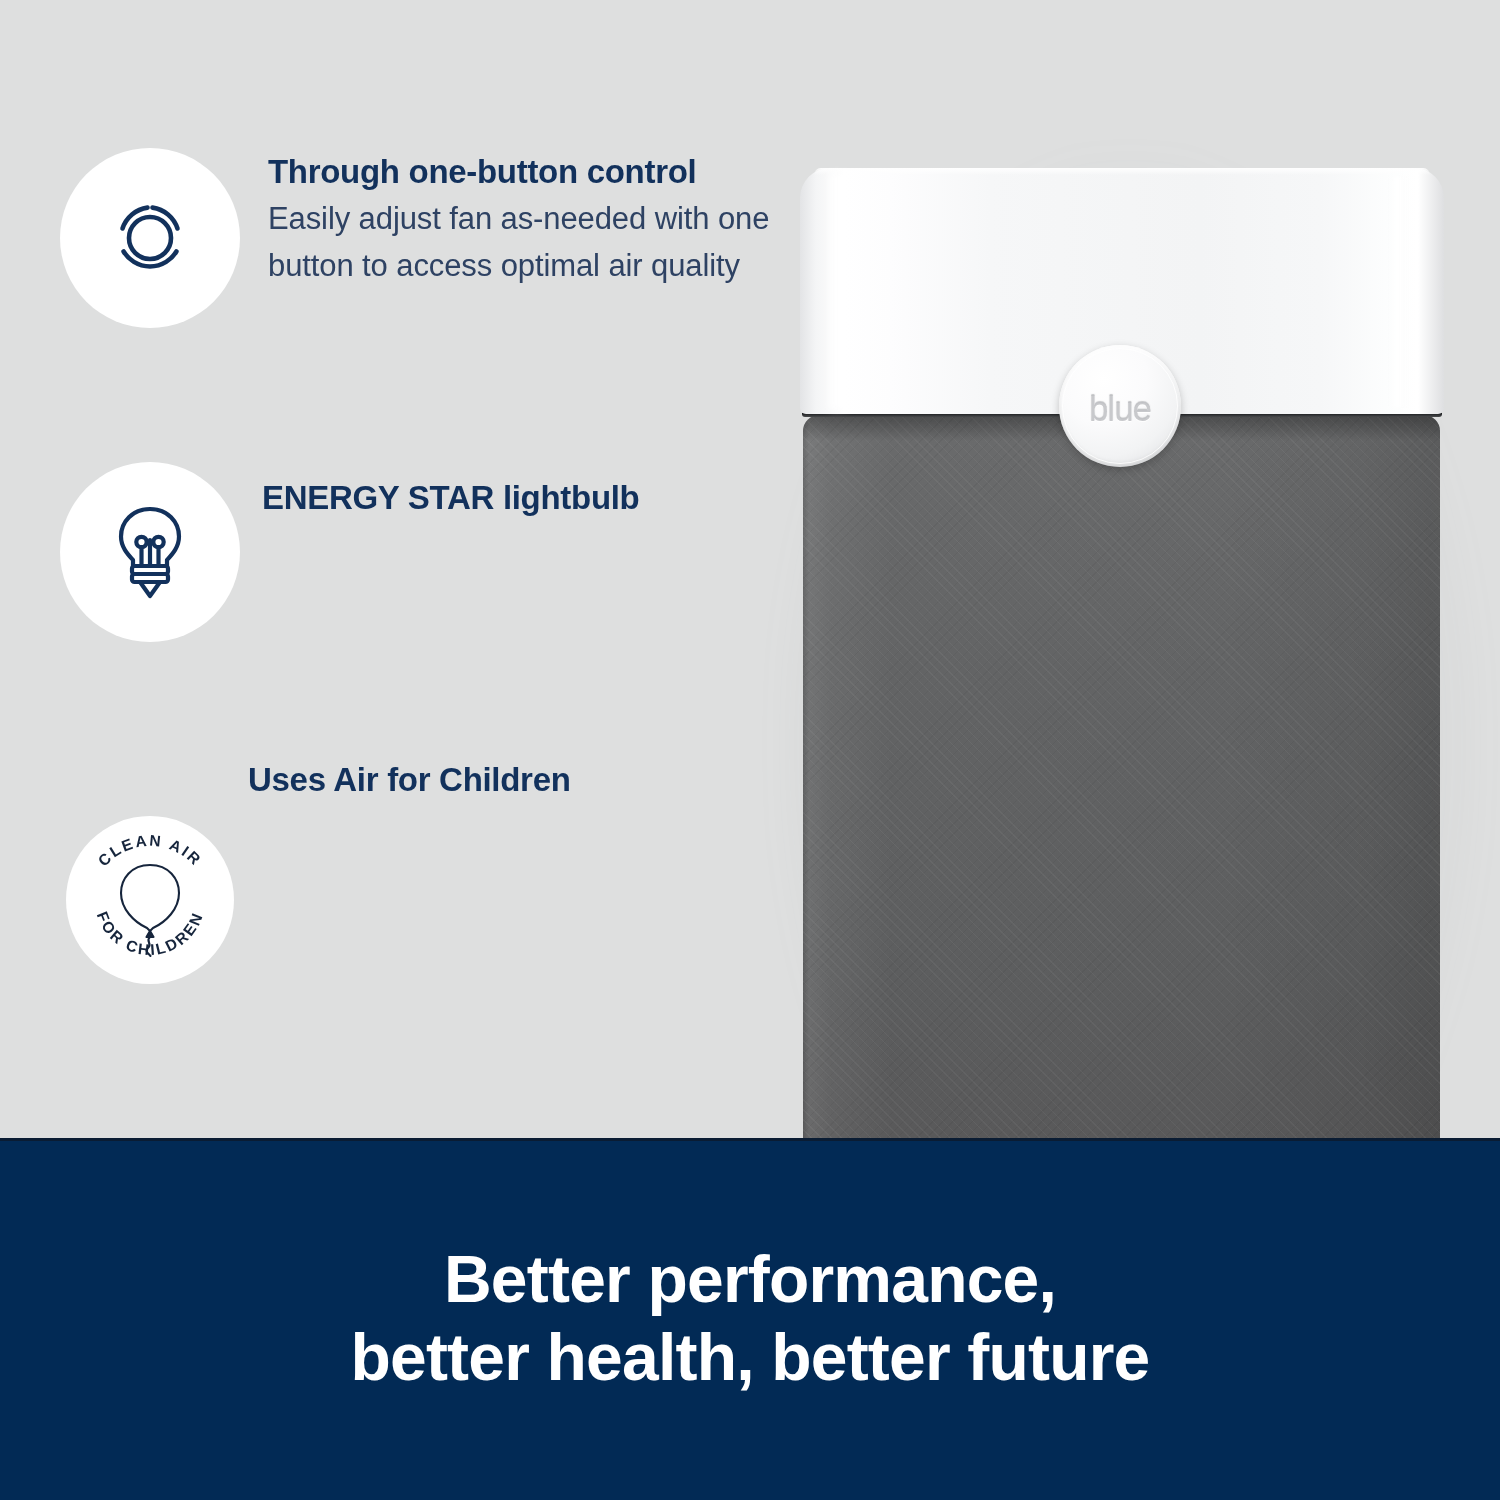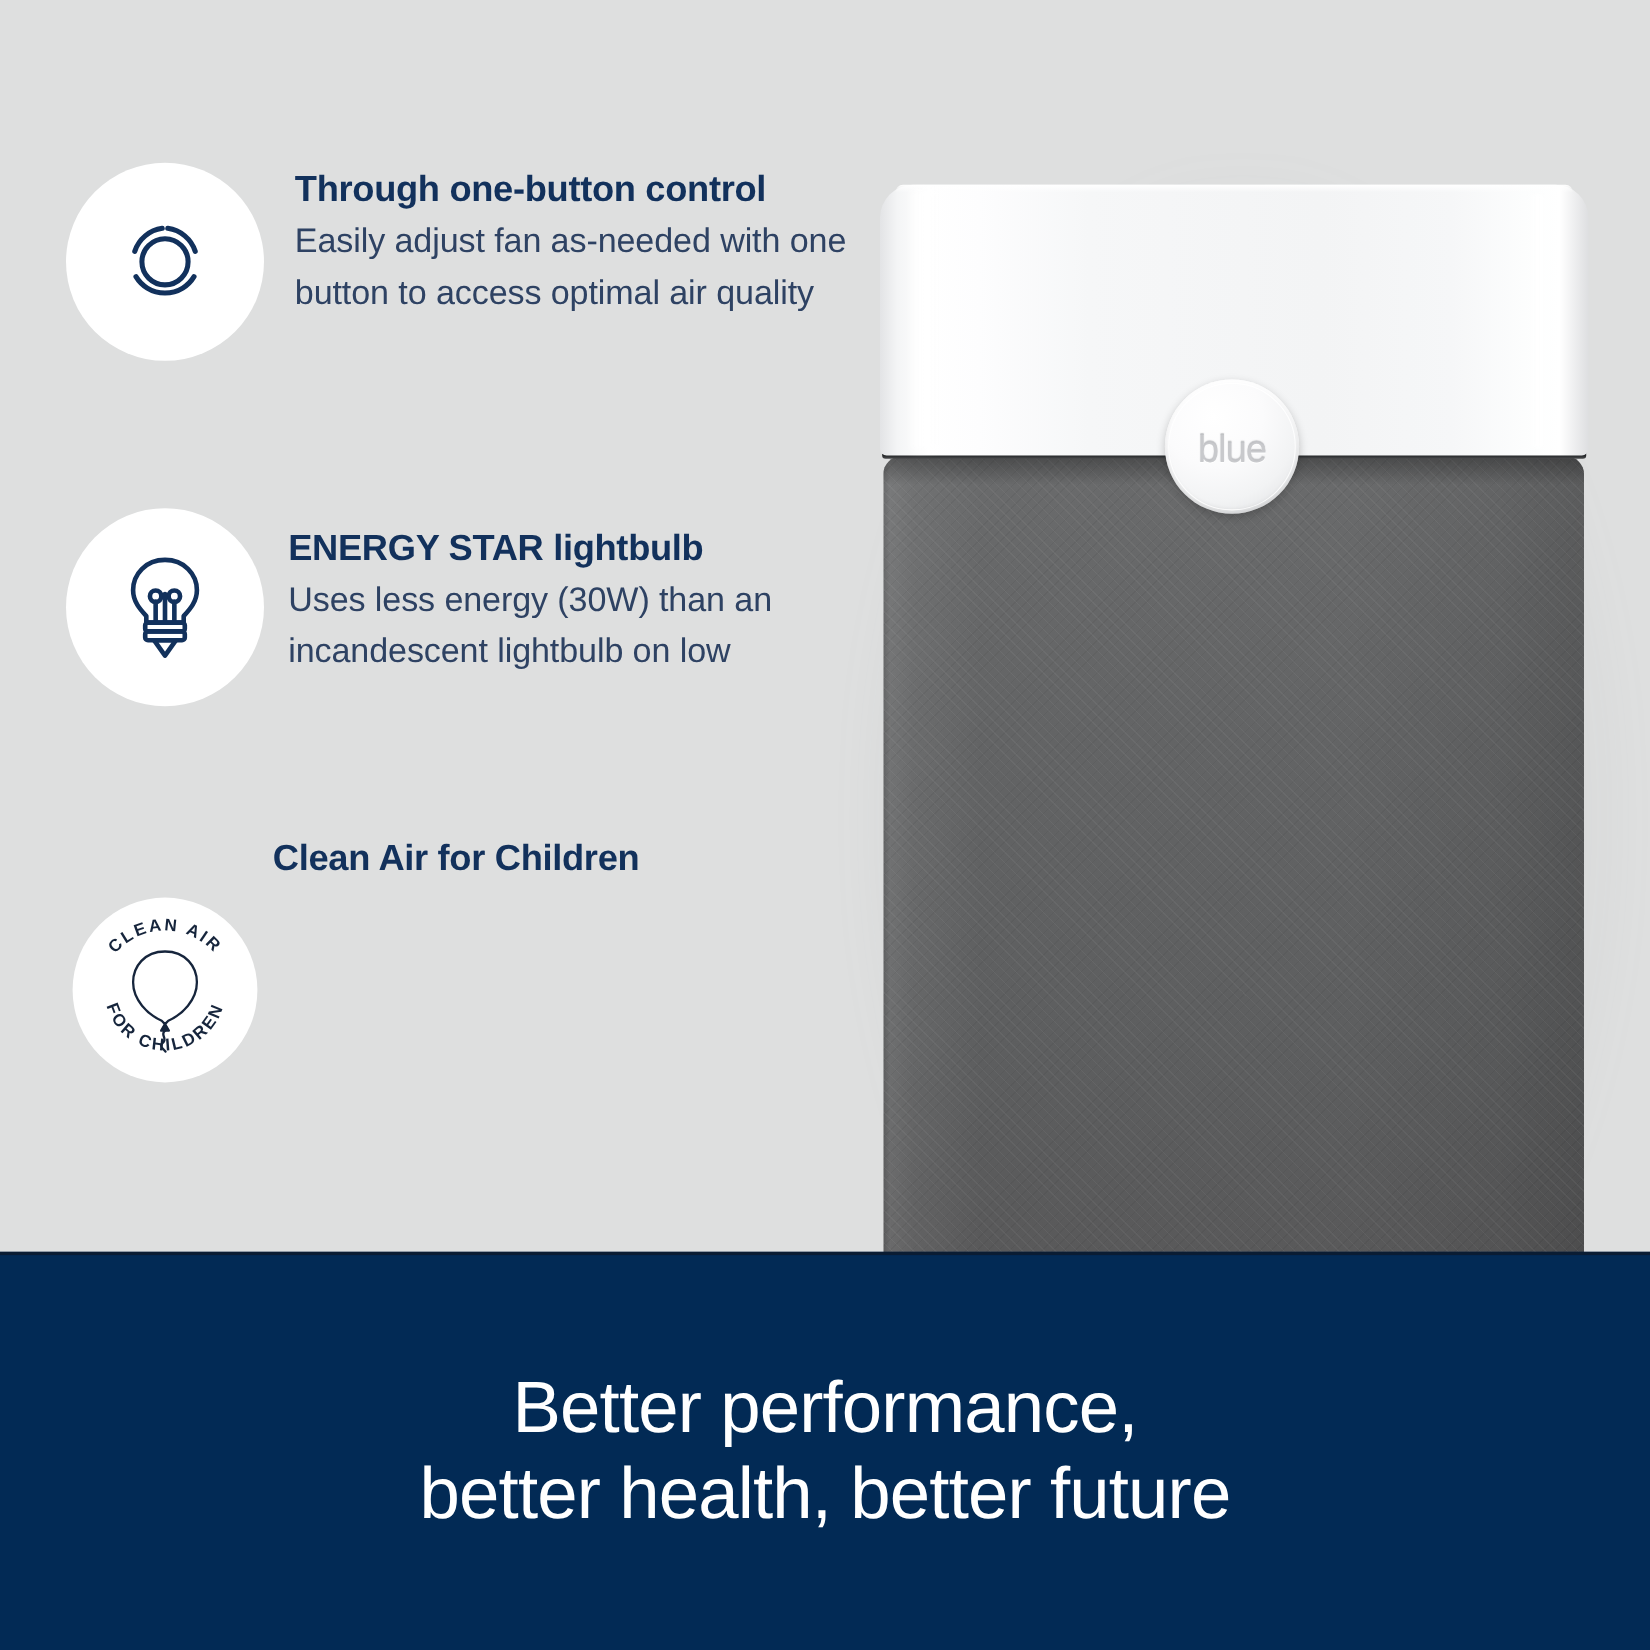--- a/index.html
+++ b/index.html
@@ -203,21 +203,21 @@
     align-items:center;
     justify-content:center;
   }
   .banner-rule {
     position:absolute; left:0; top:0; width:1500px; height:3px;
     background:#0a1c33;
   }
   .banner-text {
     font-family:"Liberation Sans", sans-serif;
     font-size:66px;
-    font-weight:400;
+    font-weight:700;
     color:#ffffff;
     text-align:center;
     line-height:1.18;
     letter-spacing:-0.8px;
   }
   .banner-text .line { display:block; }
 
   svg { display:block; }
 </style>
 </head>
@@ -280,21 +280,20 @@
               <line x1="38" y1="36" x2="38" y2="62"></line>
               <rect x="20" y="62" width="36" height="8" rx="2.5"></rect>
               <rect x="20" y="70" width="36" height="8" rx="2.5"></rect>
               <path d="M28 78 L38 92 L48 78 Z"></path>
             </g>
           </svg>
         </span>
       </div>
       <div class="feature-text">
         <div class="feature-title">ENERGY STAR lightbulb</div>
-        <div class="feature-desc">Uses less energy (30W) than an incandescent lightbulb on low</div>
       </div>
     </div>
 
     <div class="feature feature-3">
       <div class="icon-circle small badge-circle">
         <span>
           <svg width="158" height="158" viewBox="0 0 158 158">
             <defs>
               <path id="arcTop" d="M 20 84 A 59 59 0 0 1 138 84" fill="none"></path>
               <path id="arcBottom" d="M 24 79 A 55 55 0 0 0 134 79" fill="none"></path>
@@ -310,21 +309,21 @@
             <text font-family="'Liberation Sans', sans-serif" font-size="15.5" font-weight="700" letter-spacing="2.2" fill="#16253C">
               <textPath href="#arcTop" startOffset="50%" text-anchor="middle">CLEAN AIR</textPath>
             </text>
             <text font-family="'Liberation Sans', sans-serif" font-size="15.5" font-weight="700" letter-spacing="2.2" fill="#16253C">
               <textPath href="#arcBottom" startOffset="50%" text-anchor="middle">FOR CHILDREN</textPath>
             </text>
           </svg>
         </span>
       </div>
       <div class="feature-text">
-        <div class="feature-title">Clean Air for Children</div>
+        <div class="feature-title">Uses Air for Children</div>
       </div>
     </div>
 
   </div>
 
   <div class="banner">
     <div class="banner-rule"></div>
     <div class="banner-text">
       <span class="line">Better performance,</span>
       <span class="line">better health, better future</span>

